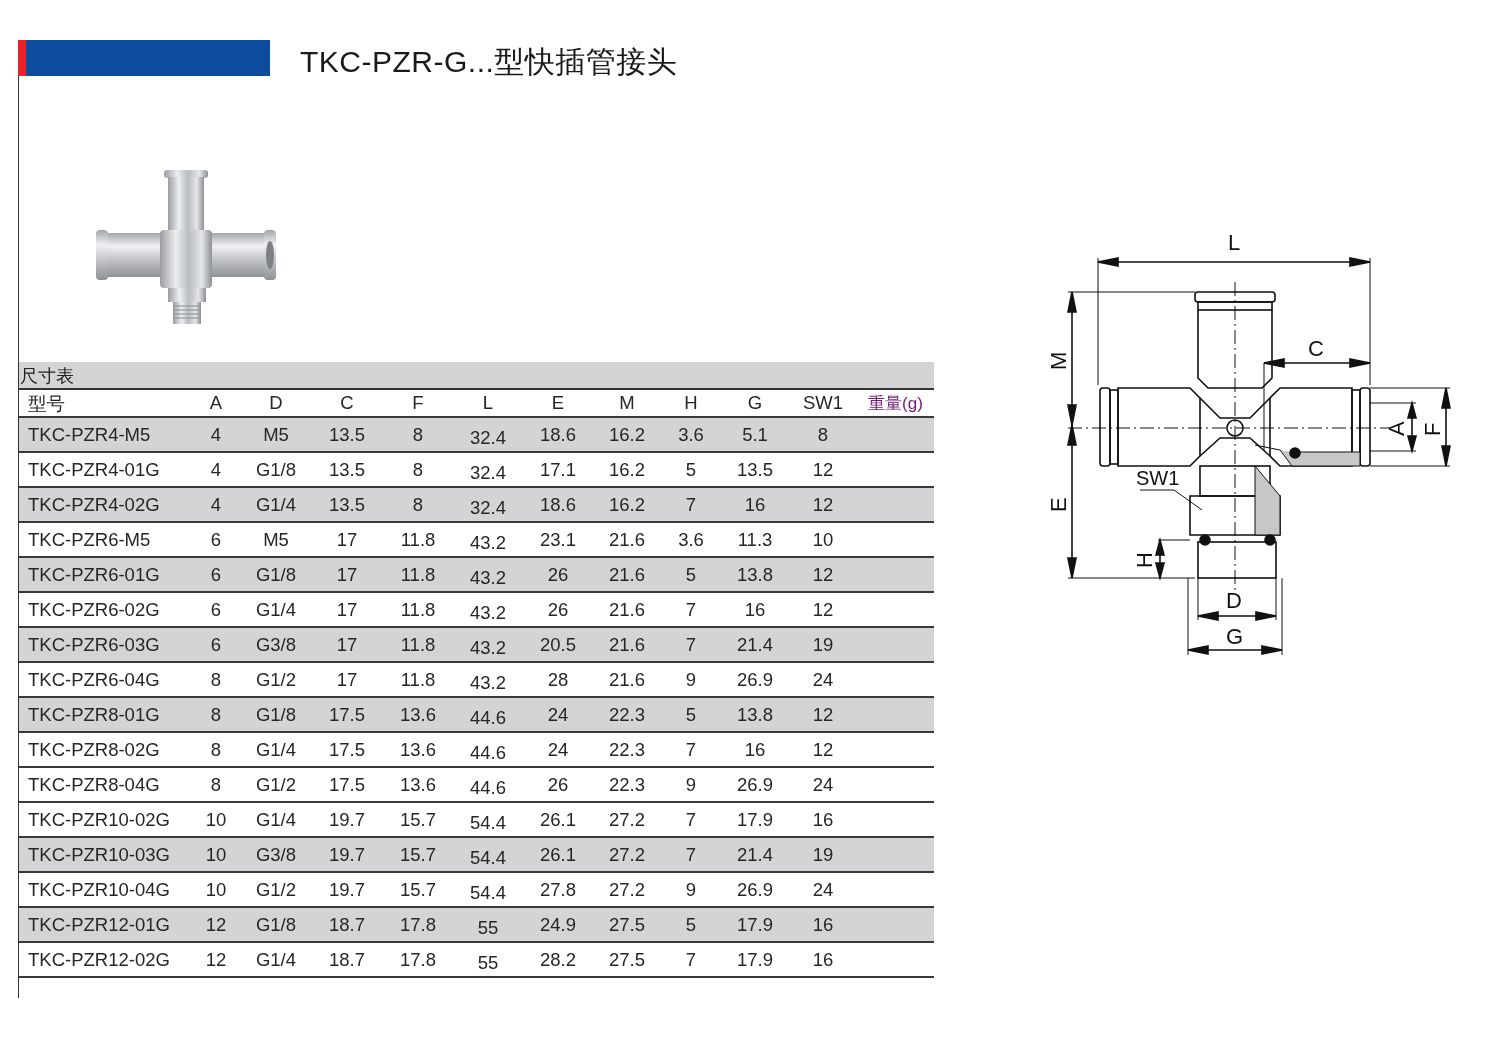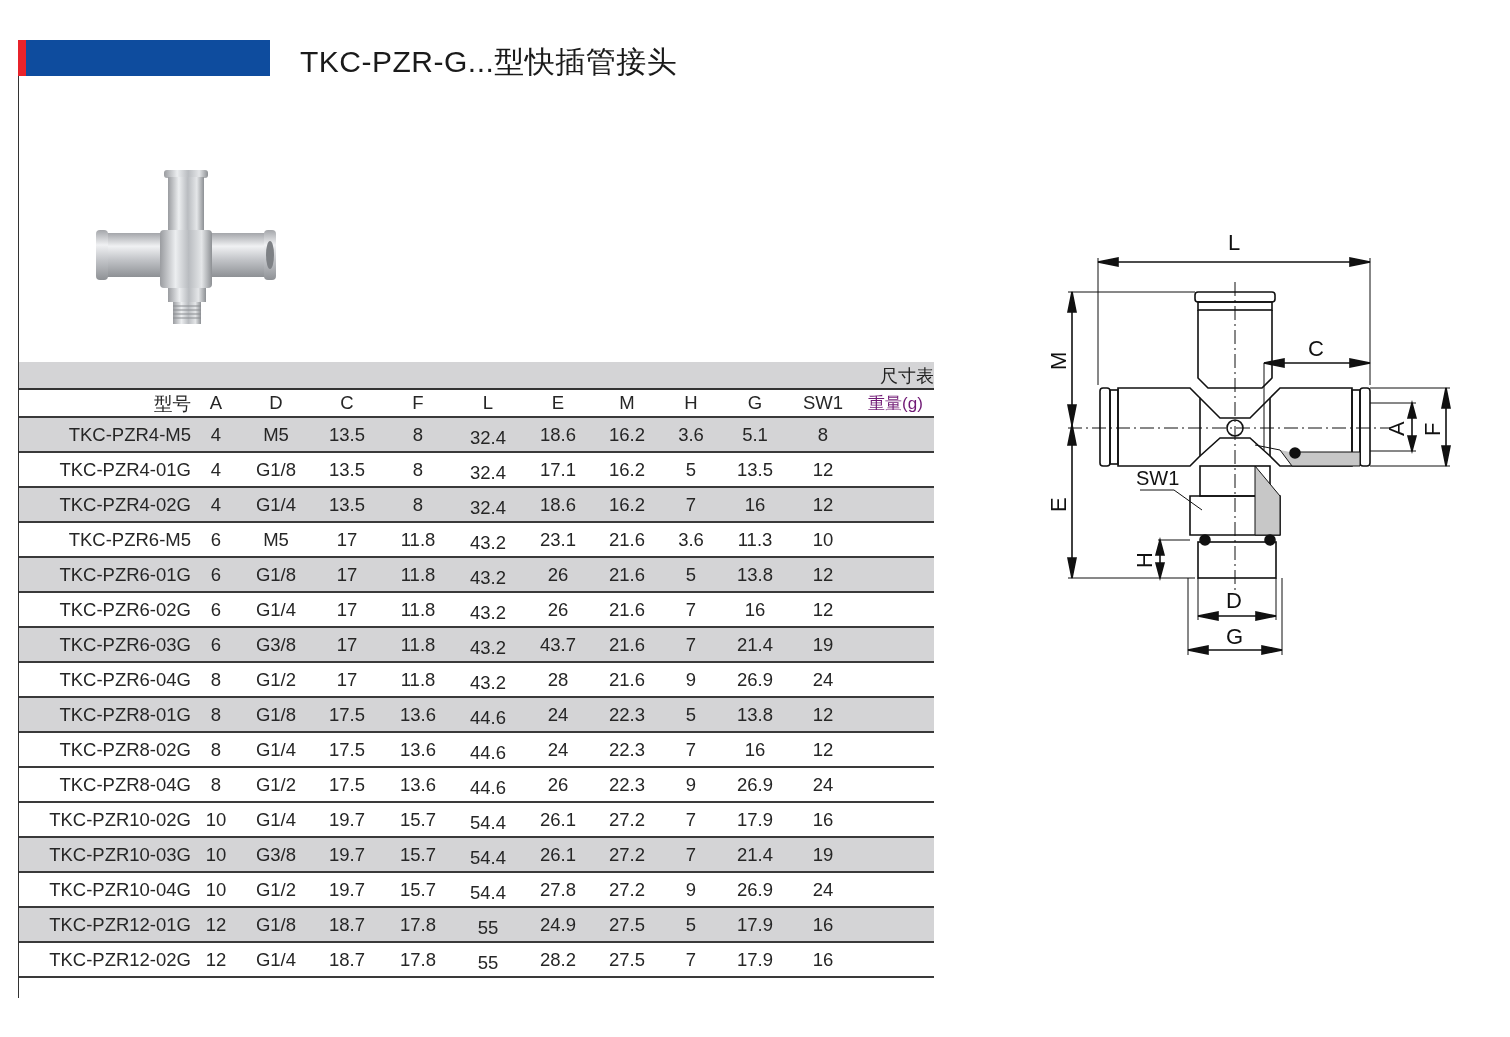--- a/index.html
+++ b/index.html
@@ -6,28 +6,28 @@
   body { width:1510px; height:1037px; position:relative; overflow:hidden;
          font-family:"Liberation Sans", "DejaVu Sans", sans-serif; color:#222; }
   .left-rule { position:absolute; left:18px; top:40px; width:1px; height:958px; background:#333; }
   .banner { position:absolute; left:18px; top:40px; width:252px; height:36px; background:#0e4c9e; }
   .banner .red { position:absolute; left:0; top:0; width:8px; height:36px; background:#e8232b; }
   .title { position:absolute; left:300px; top:42px; font-size:30px; letter-spacing:0.5px; color:#1a1a1a; }
 
   .photo { position:absolute; left:88px; top:160px; width:200px; height:170px; }
 
   .table-wrap { position:absolute; left:19px; top:362px; width:915px; }
-  .tbl-caption { height:26px; background:#d4d4d6; font-size:18px; line-height:28px; padding-left:18px;
-                 border-bottom:2px solid #333;text-align:right; }
+  .tbl-caption { height:26px; background:#d4d4d6; font-size:18px; line-height:28px; padding-left:1px;
+                 border-bottom:2px solid #333; }
   table { border-collapse:collapse; width:915px; table-layout:fixed; }
   th, td { font-weight:normal; font-size:18.5px; height:27px; padding:0; text-align:center;
            border-bottom:2px solid #3a3a3a; white-space:nowrap; color:#262626; }
   th { height:26px; }
   tr.shade td { background:#d4d4d6; }
-  td.model, th.model { text-align:right; padding-left:9px; }
+  td.model, th.model { text-align:left; padding-left:9px; }
   td.lval { padding-top:6px;margin-top:8px; }
   th.weight { font-size:17px; color:#701a75; }
 
   .drawing { position:absolute; left:1030px; top:220px; width:440px; height:450px; }
   .drawing svg text { font-family:"Liberation Sans", "DejaVu Sans", sans-serif; fill:#111; }
 </style>
 </head>
 <body>
 
 <div class="left-rule"></div>
@@ -190,21 +190,21 @@
           <td>12</td>
           <td></td>
         </tr>
         <tr class="shade">
           <td class="model">TKC-PZR6-03G</td>
           <td>6</td>
           <td>G3/8</td>
           <td>17</td>
           <td>11.8</td>
           <td class="lval">43.2</td>
-          <td>43.7</td>
+          <td>20.5</td>
           <td>21.6</td>
           <td>7</td>
           <td>21.4</td>
           <td>19</td>
           <td></td>
         </tr>
         <tr>
           <td class="model">TKC-PZR6-04G</td>
           <td>8</td>
           <td>G1/2</td>

